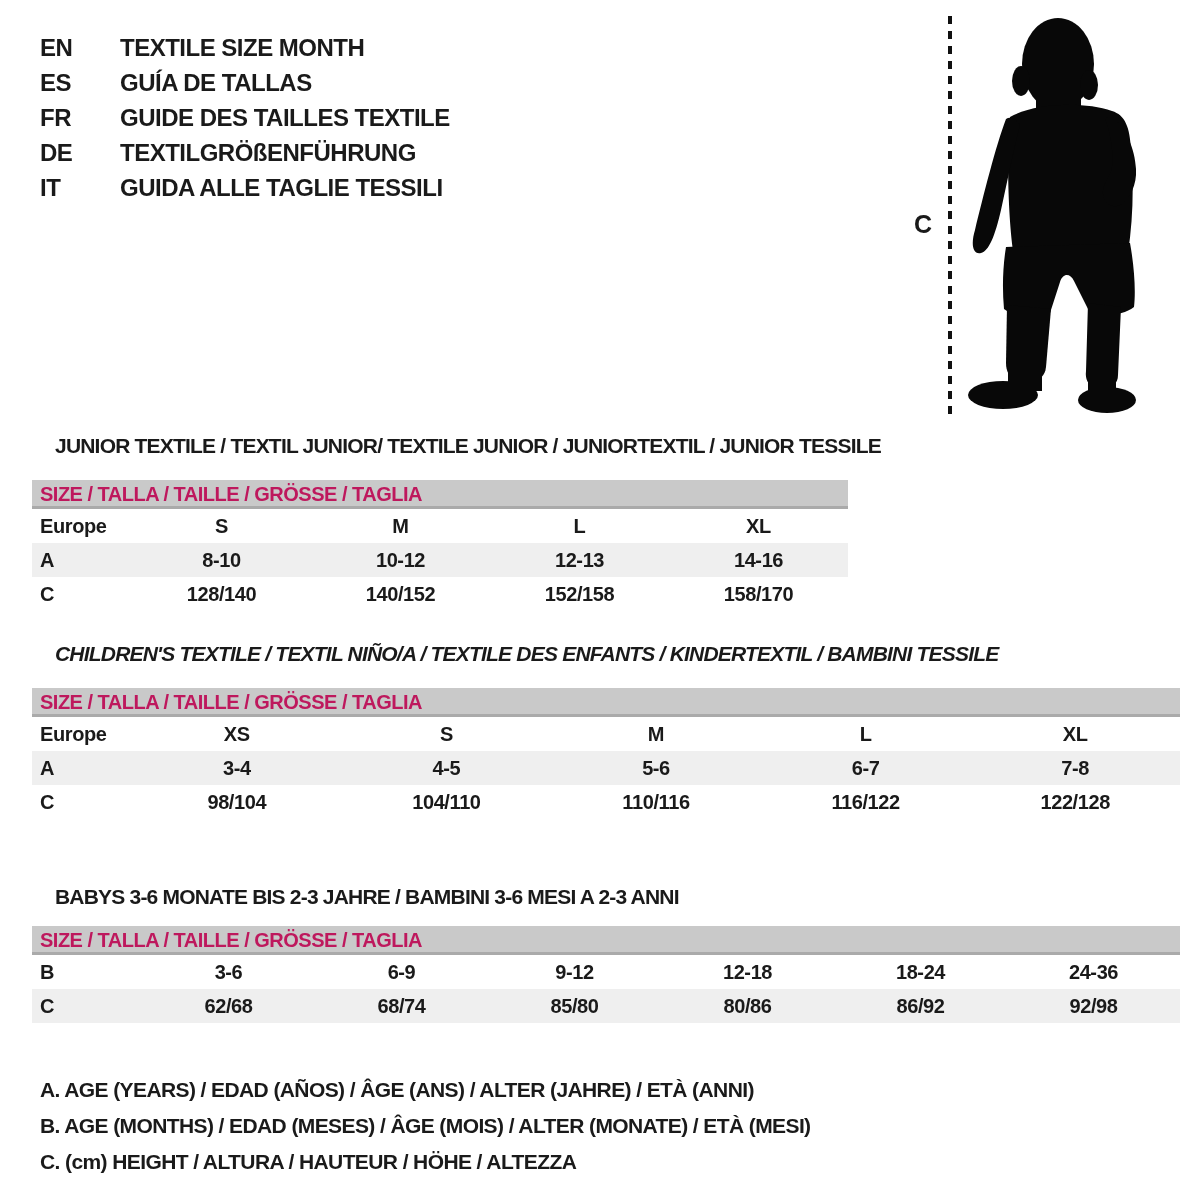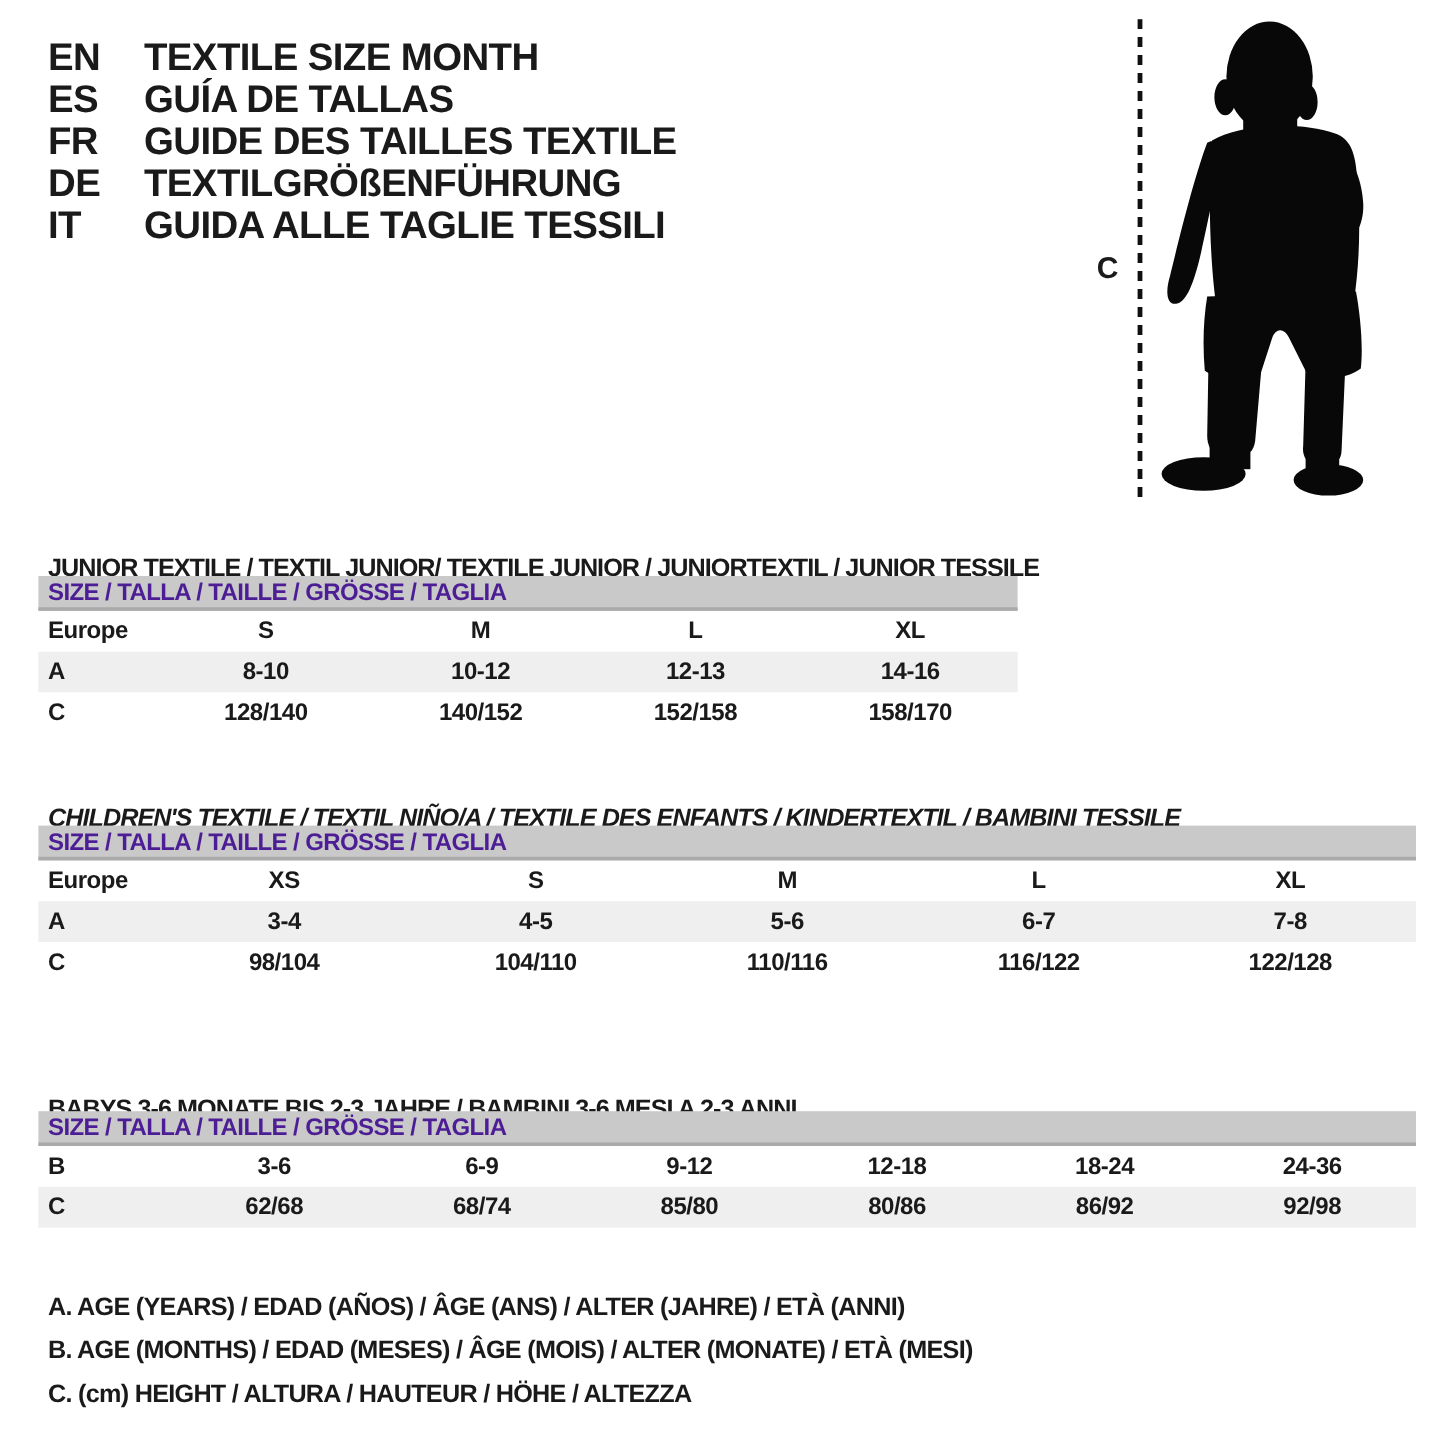--- a/index.html
+++ b/index.html
@@ -4,38 +4,38 @@
 <style>
   * { margin:0; padding:0; box-sizing:border-box; }
   body { background:#fff; }
   .page {
     position:relative; width:1200px; height:1200px; background:#ffffff;
     font-family:"Liberation Sans", sans-serif; color:#1a1a1a; overflow:hidden;
   }
   
   .languages { position:absolute; left:40px; top:30px; }
   .lang-row { display:flex; height:35px; align-items:center;
-              font-weight:bold; font-size:32px; letter-spacing:-0.5px; }
+              font-weight:bold; font-size:24px; letter-spacing:-0.5px; }
   .lang-code { width:80px; }
   
   .dashed-line { position:absolute; left:948px; top:16px; width:4px; height:400px;
     background:repeating-linear-gradient(to bottom,#101010 0 8px,transparent 8px 15px); }
   .c-label { position:absolute; left:914px; top:210px; font-weight:bold; font-size:25px; }
   .silhouette { position:absolute; left:962px; top:15px; }
   
-  .section-title { position:absolute; left:40px; font-size:21px; font-weight:bold;
-                   letter-spacing:-0.8px; white-space:nowrap;margin-top:28px; }
+  .section-title { position:absolute; left:55px; font-size:21px; font-weight:bold;
+                   letter-spacing:-0.8px; white-space:nowrap; }
   .junior-title   { top:434px; }
   .children-title { top:642px;font-style:italic; }
   .babies-title1  { top:850px; }
   .babies-title2  { top:885px; }
   
   .table { position:absolute; left:32px; }
   .thead { height:29px; line-height:29px; background:#c9c9c9; border-bottom:3px solid #aaaaaa;
-           padding-left:8px; font-size:20px; font-weight:bold; color:#4c1d95; letter-spacing:-0.5px; }
+           padding-left:8px; font-size:20px; font-weight:bold; color:#be185d; letter-spacing:-0.5px; }
   .trow  { display:grid; height:34px; align-items:center; font-size:20px; font-weight:bold;
            letter-spacing:-0.4px; }
   .trow.stripe { background:#efefef; }
   .tlabel { padding-left:8px; text-align:left; }
   .tcell  { text-align:center; }
   .junior   { top:480px; width:816px; }
   .junior .trow   { grid-template-columns:100px repeat(4,1fr); }
   .children { top:688px; width:1148px; }
   .children .trow { grid-template-columns:100px repeat(5,1fr); }
   .babies   { top:926px; width:1148px; }

